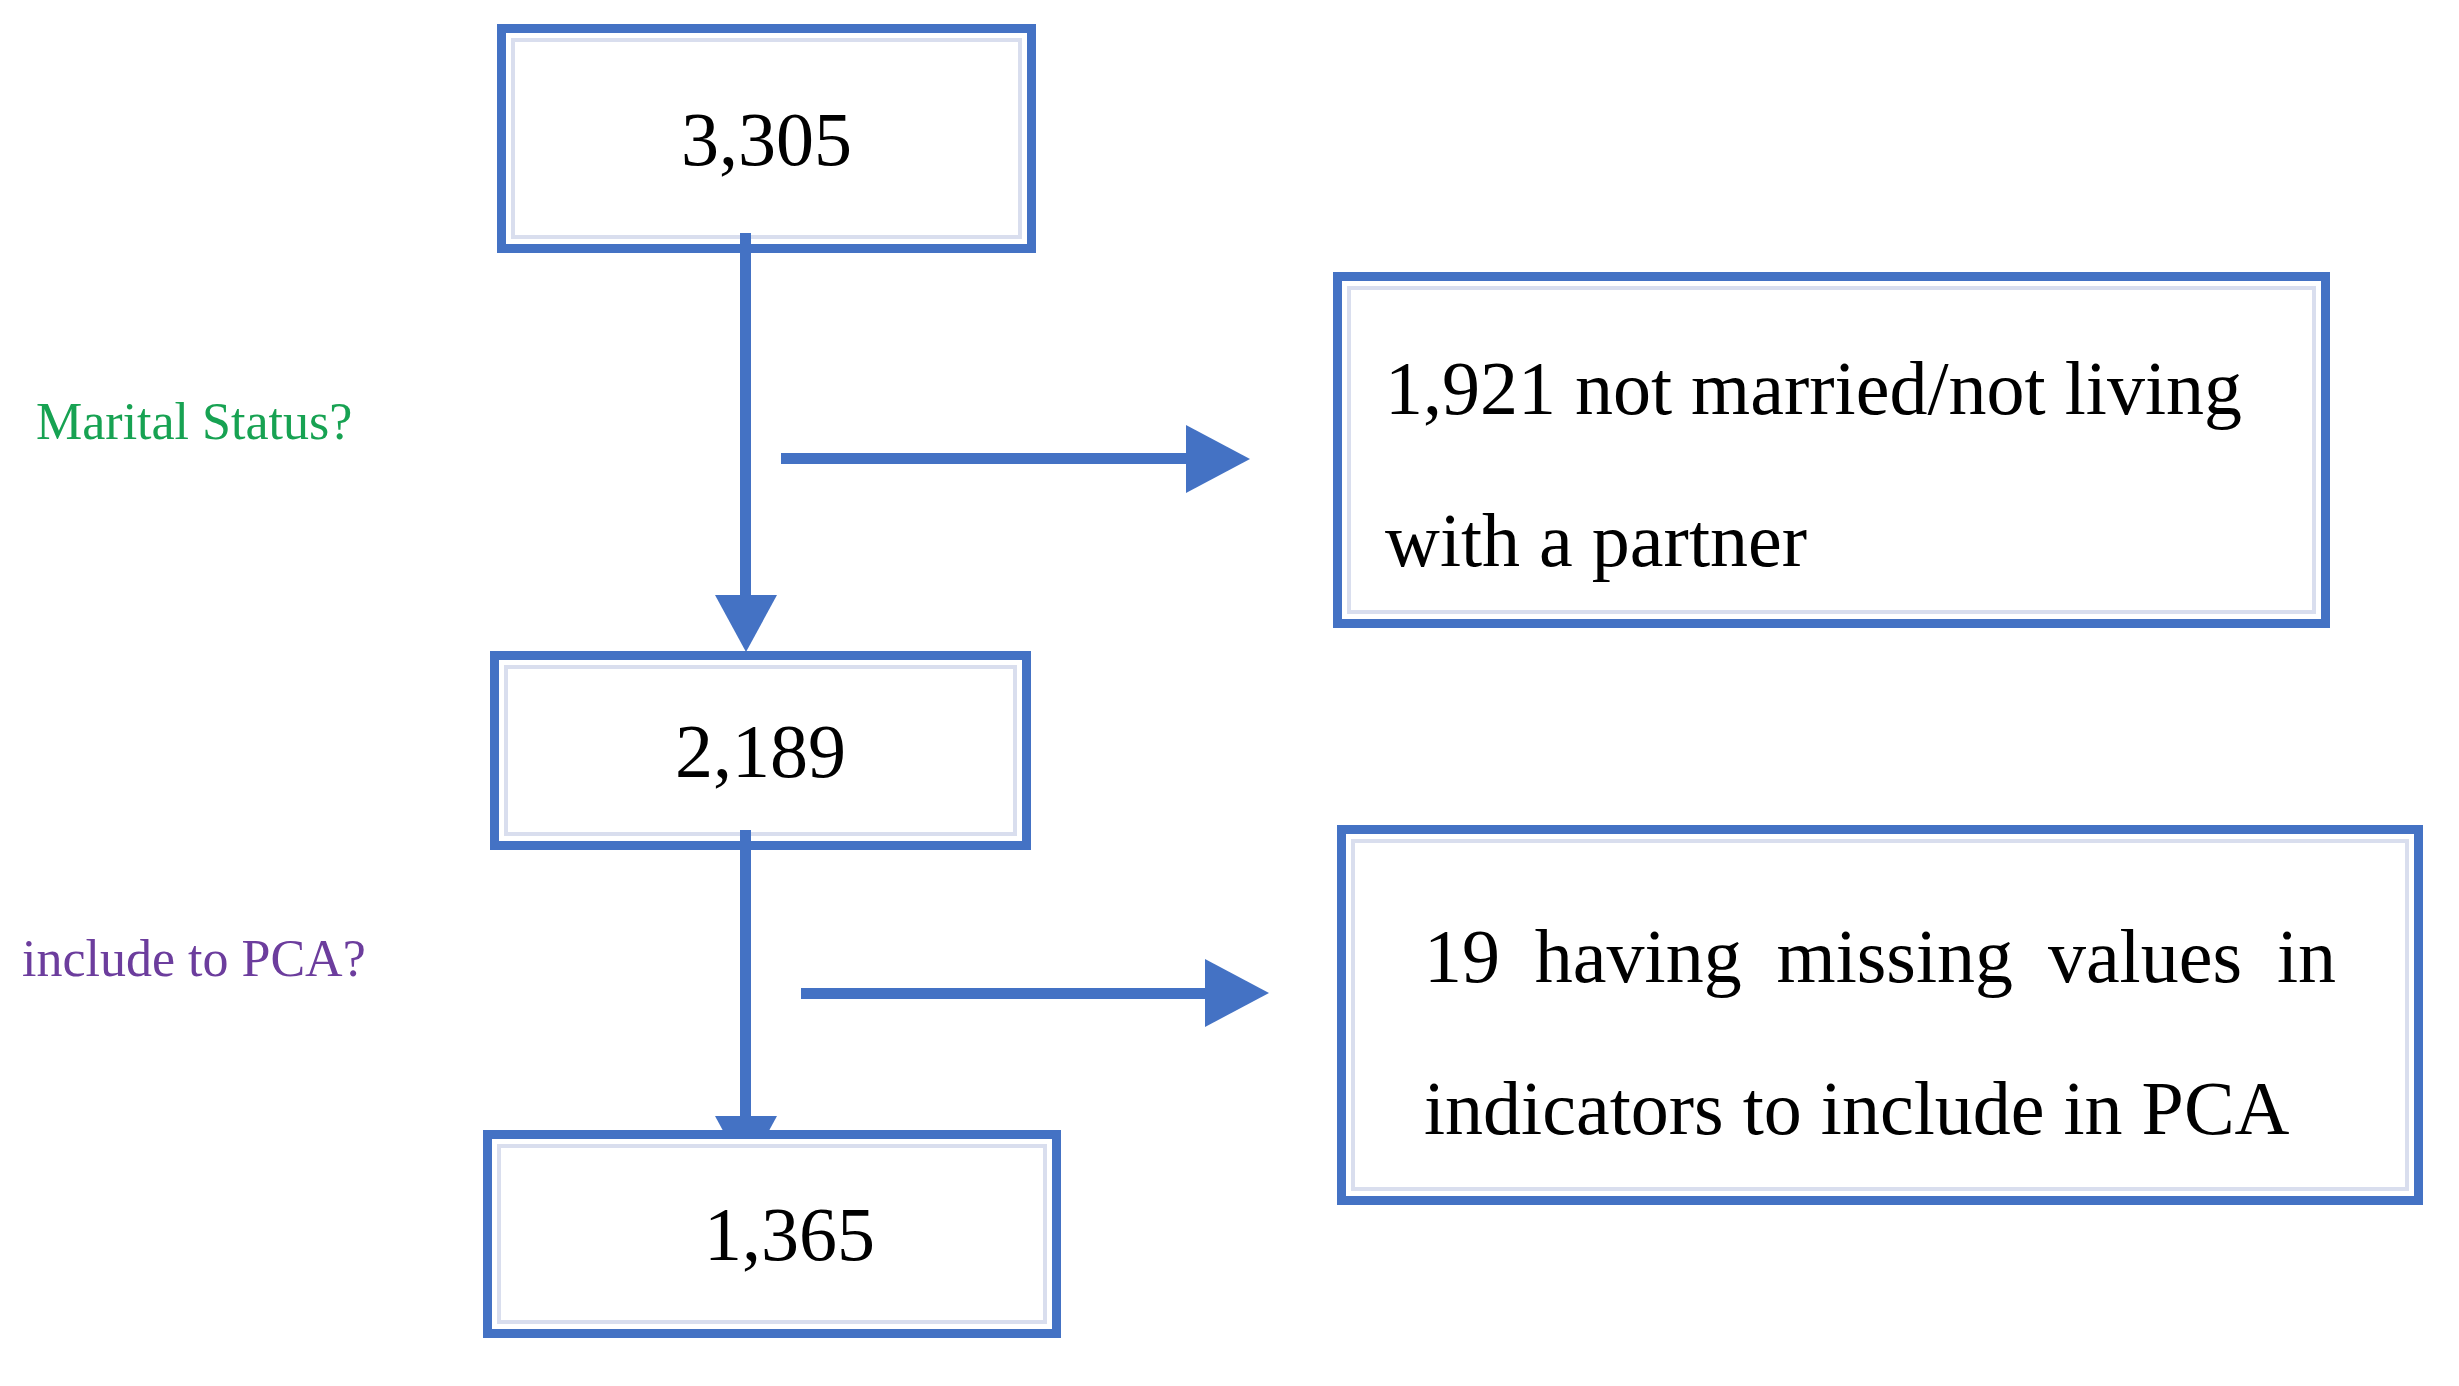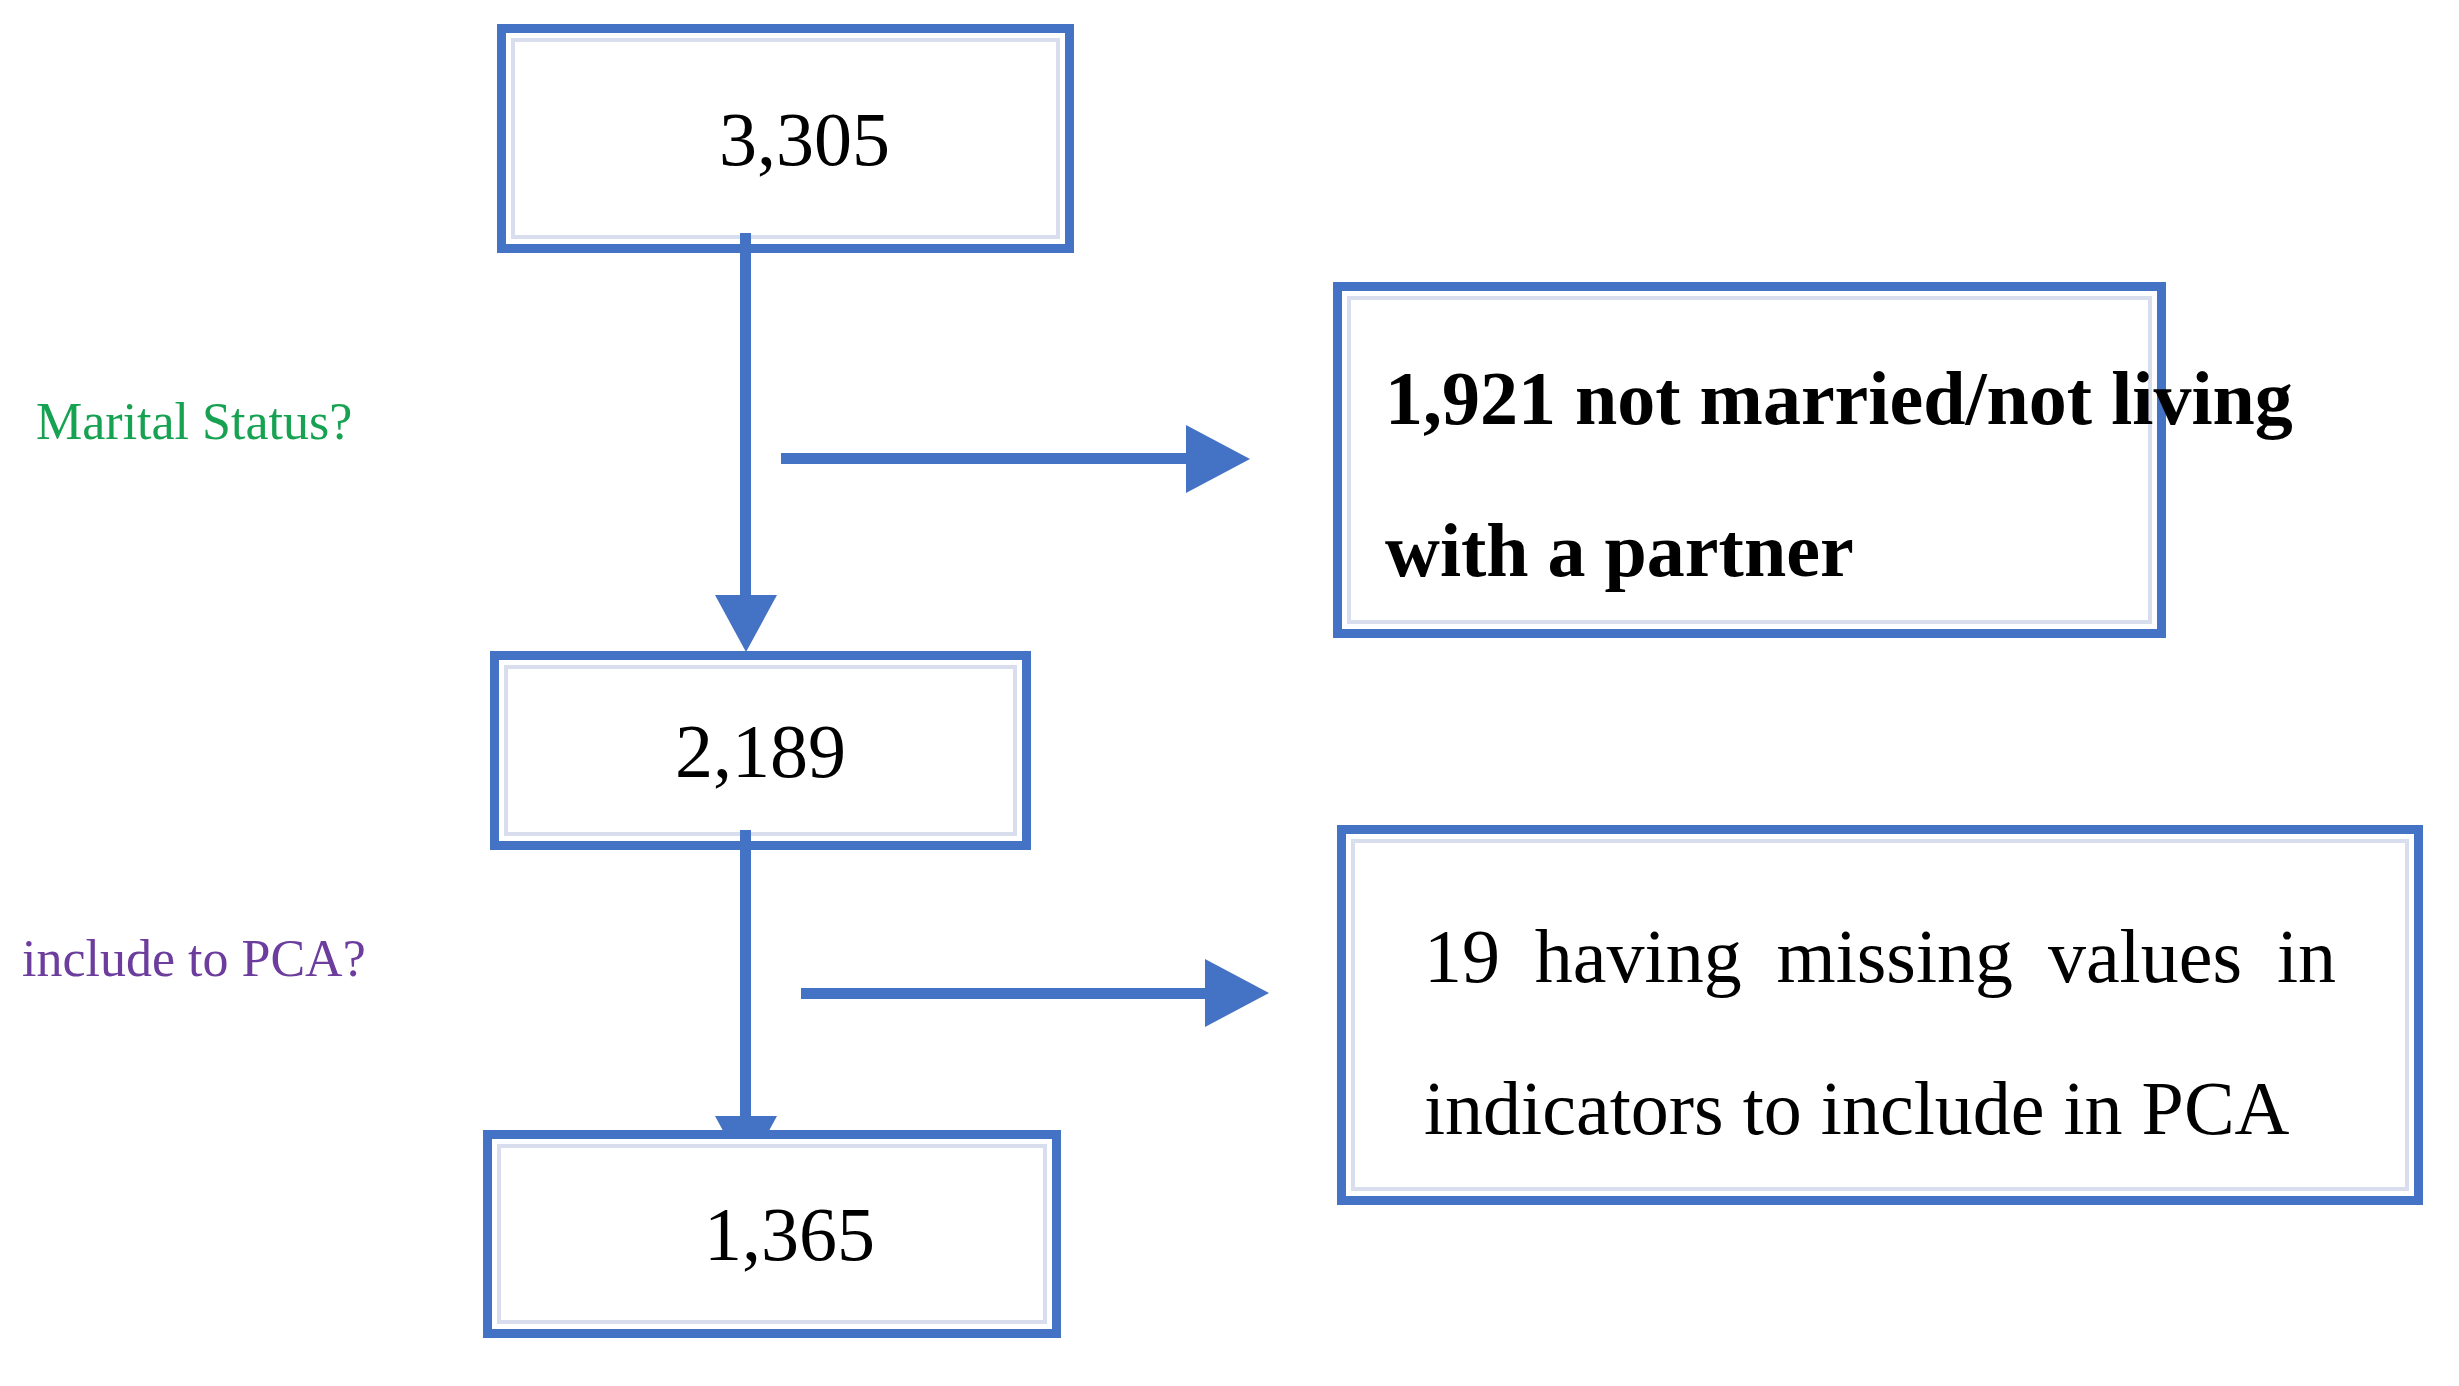--- a/index.html
+++ b/index.html
@@ -20,38 +20,37 @@
     box-shadow: inset 0 0 0 5px #ffffff, inset 0 0 0 9px #d9deee;
     display: flex;
     align-items: center;
     justify-content: center;
   }
   .node .val {
     font-size: 76px;
     line-height: 1;
     white-space: nowrap;
   }
-  #node-total  { left: 497px; top: 24px;   width: 521px; height: 211px; padding-left: 38px; }
+  #node-total  { left: 497px; top: 24px;   width: 521px; height: 211px; }
   #node-mid    { left: 490px; top: 651px;  width: 523px; height: 181px; }
   #node-final  { left: 483px; top: 1130px; width: 525px; height: 190px; padding-left: 35px; }
 
   
   .exclusion {
     position: absolute;
     border: 9px solid #4472c4;
     background: #ffffff;
     box-shadow: inset 0 0 0 5px #ffffff, inset 0 0 0 9px #d9deee;
     font-size: 76px;
     box-sizing: border-box;
   }
   #exclusion-marital {
-    left: 1333px; top: 282px; width: 833px; height: 356px;
+    left: 1333px; top: 272px; width: 997px; height: 356px;
     padding: 31px 30px 0 43px;
     line-height: 152px;
-    font-weight: bold;
   }
   #exclusion-marital .line { white-space: nowrap; }
   #exclusion-pca {
     left: 1337px; top: 825px; width: 1086px; height: 380px;
     padding: 46px 78px 16px 78px;
     line-height: 152px;
   }
   #exclusion-pca .line-justify {
     text-align: justify;
     text-align-last: justify;

